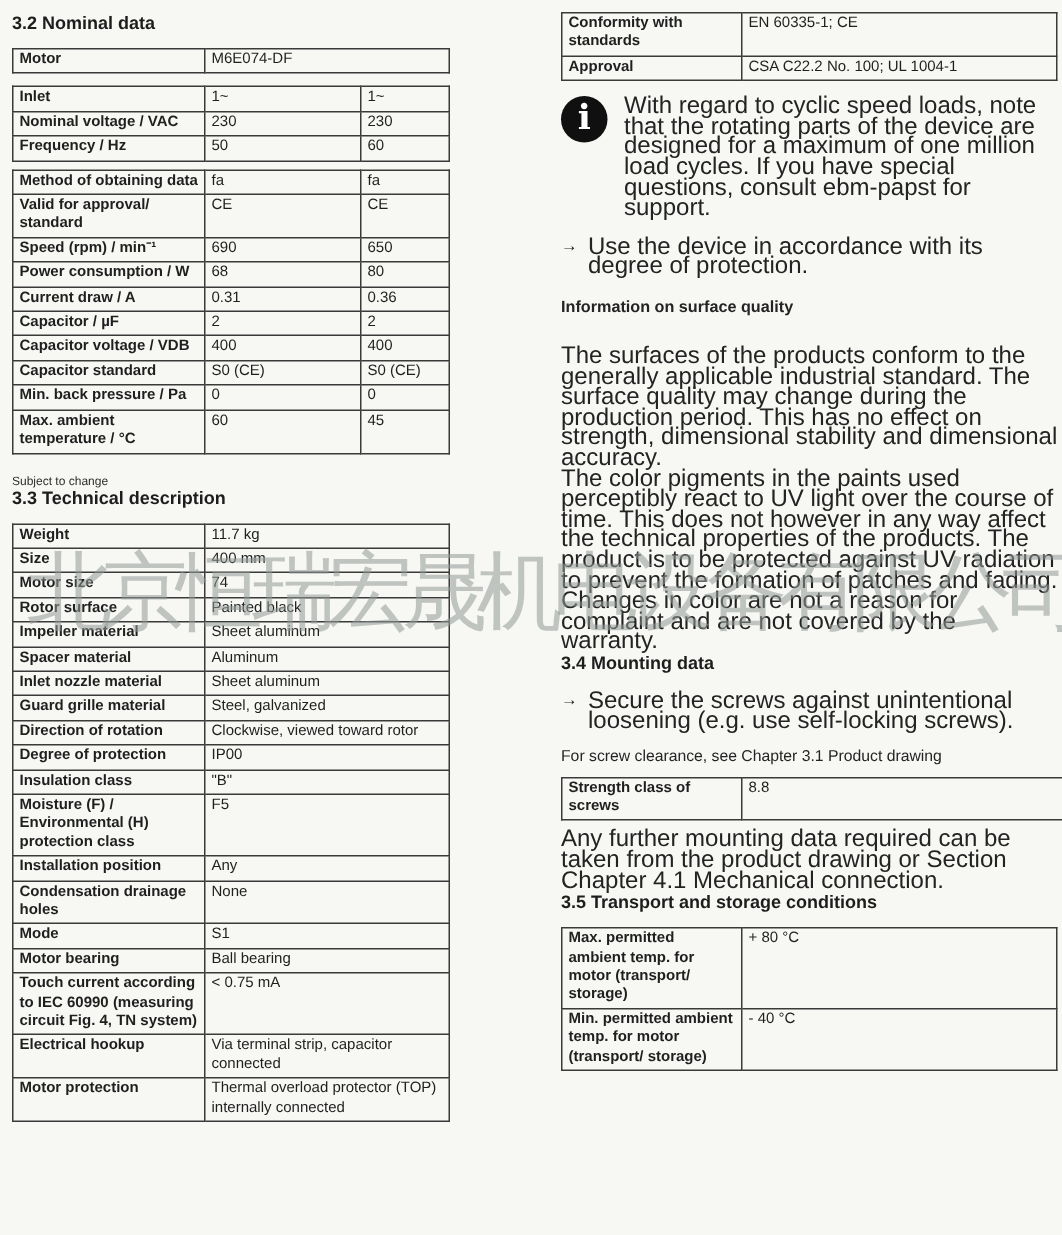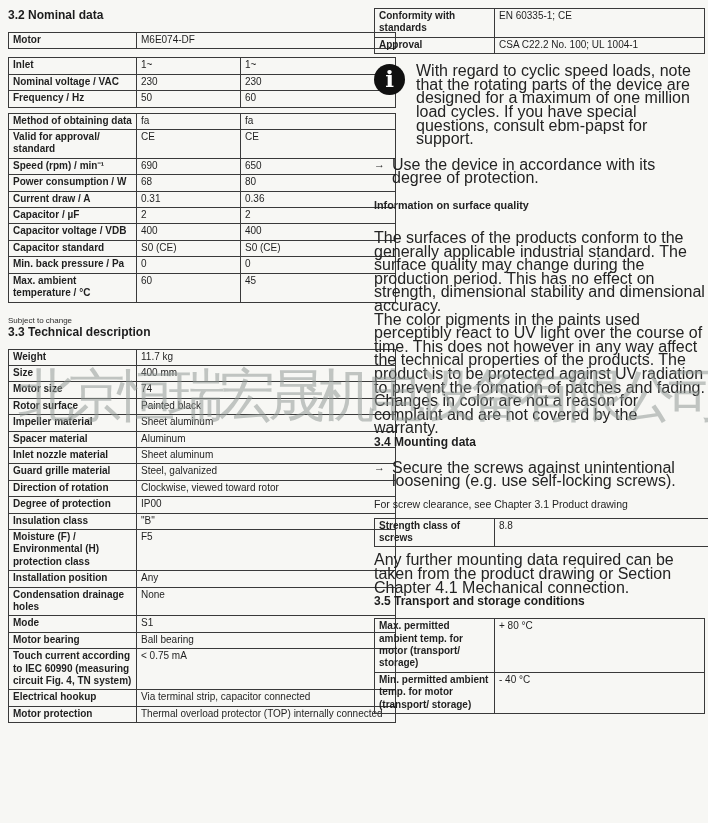--- a/index.html
+++ b/index.html
@@ -4,21 +4,21 @@
 <style>
   html,body{margin:0;padding:0}
   body{
     width:708px;height:823px;position:relative;overflow:hidden;
     background:#f7f7f4;
     font-family:"Liberation Sans",sans-serif;
     color:#242424;
     -webkit-font-smoothing:antialiased;
   }
   .col{position:absolute;top:8px}
-  .col-left{left:8px;width:388px}
+  .col-left{left:8px;width:292px}
   .col-right{left:374px;width:331px}
 
   h2.sec{font-size:12px;font-weight:bold;margin:0;color:#1d1d1d}
   .mt14{margin-top:14px}.mt16{margin-top:16px}
 
   table.dt{border-collapse:collapse;width:100%;table-layout:fixed;margin:0}
   table.dt{border:1.6px solid #3a3a3a}
   table.dt td{
     border:1px solid #3a3a3a;
     padding:1px 4px 2px 4px;

